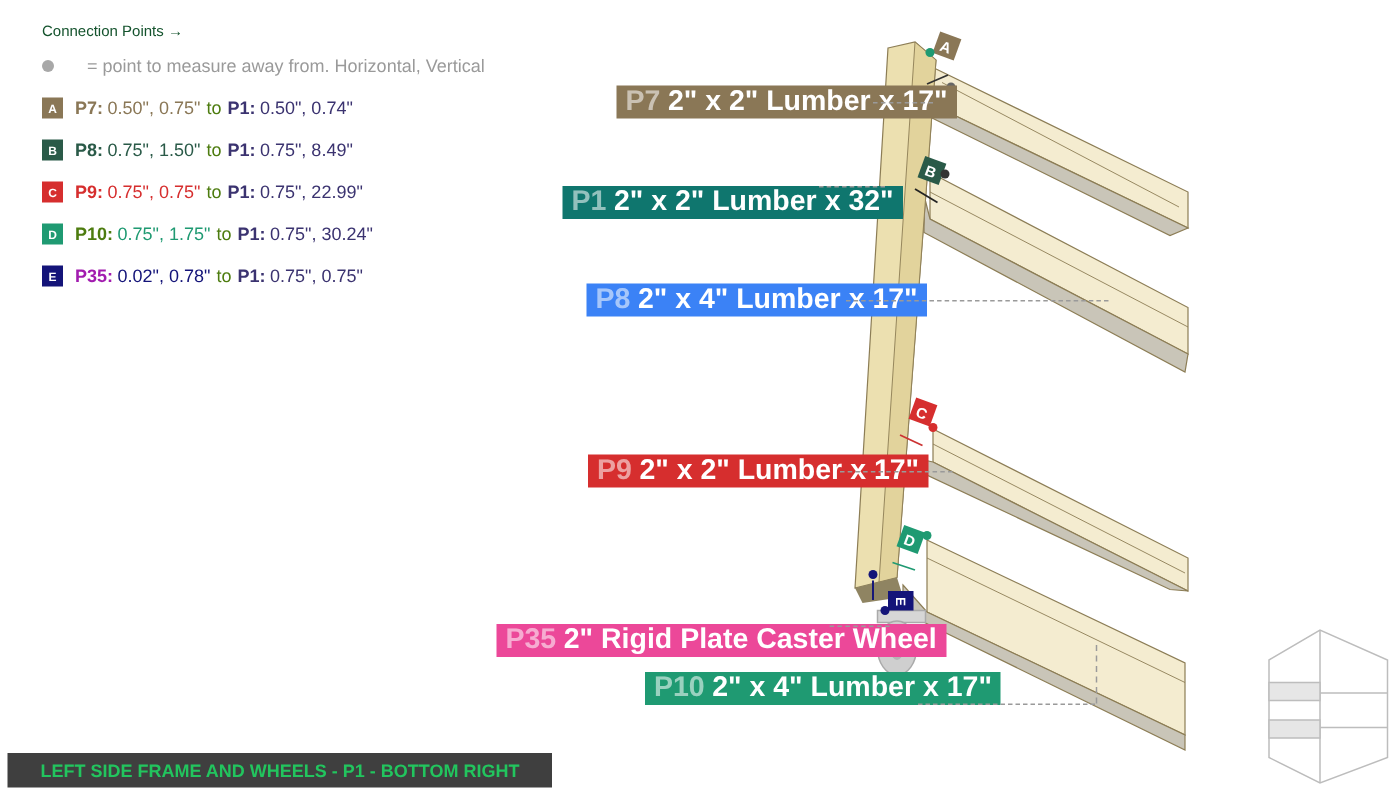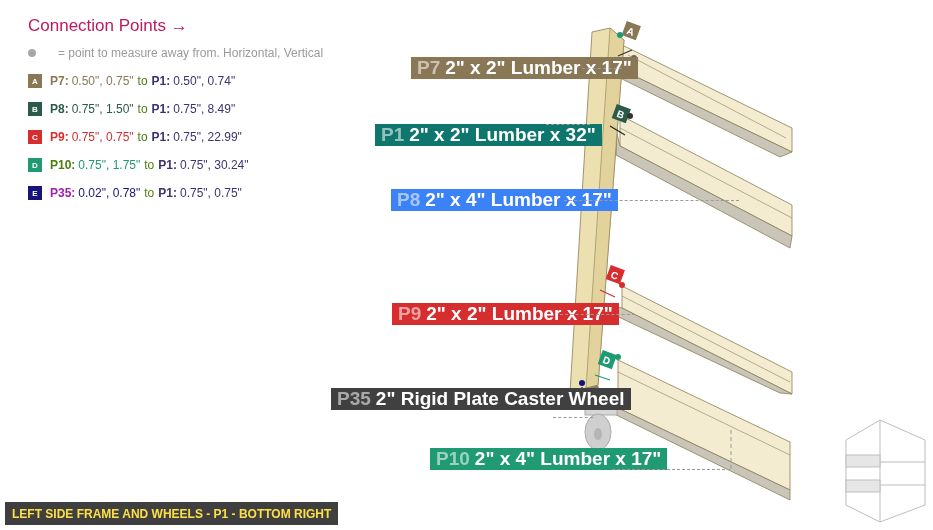--- a/index.html
+++ b/index.html
@@ -1,32 +1,32 @@
 <!DOCTYPE html>
 <html><head>
 <meta charset="utf-8">
 <style>
   html, body { margin:0; padding:0; }
   body { width:933px; height:530px; background:#ffffff; position:relative; overflow:hidden;
          font-family:"Liberation Sans", "DejaVu Sans", sans-serif; }
   .legend { position:absolute; left:28px; top:16px; }
-  .legend-title { font-size:17px; color:#be185d; margin-bottom:10px; }
+  .legend-title { font-size:10px; color:#14532d; margin-bottom:10px; }
   .legend-note { font-size:12px; color:#9a9a9a; margin-bottom:14px; display:flex; align-items:center; gap:20px; }
   .legend-note .dot { width:8px; height:8px; border-radius:50%; background:#a8a8a8; display:inline-block; margin-right:2px; }
   .legend-row { display:flex; align-items:center; height:14px; margin-bottom:14px; font-size:12px; }
   .badge { width:14px; height:14px; color:#fff; font-size:8px; font-weight:bold; display:flex; align-items:center; justify-content:center; margin-right:8px; }
   .legend-row .pname { font-weight:bold; }
   .legend-row .to { color:#4d7c0f; margin:18px 4px; }
   .legend-row .p1 { font-weight:bold; color:#3b3370; }
   .legend-row .p1val { color:#3b3370; margin-left:3px; }
 
   .label { position:absolute; height:22px; display:flex; align-items:center; padding:0 6px; font-size:19px; font-weight:bold; color:#fff; white-space:nowrap; box-sizing:border-box; }
   .label .pid { opacity:0.55; margin-right:5px; }
   .dash { position:absolute; height:0; border-top:1.5px dashed #9a9a9a; }
-  .caption { position:absolute; left:5px; top:502px; height:23px; background:#3f3f3f; color:#fde047; font-size:12px; font-weight:bold; display:flex; align-items:center; padding:0 7px; }
+  .caption { position:absolute; left:5px; top:502px; height:23px; background:#3f3f3f; color:#22c55e; font-size:12px; font-weight:bold; display:flex; align-items:center; padding:0 22px; }
   svg.scene { position:absolute; left:0; top:0; }
 </style>
 </head>
 <body>
 
 <svg class="scene" width="933" height="530">
 
   <g>
     <polygon points="622,45 792,128 792,152 622,70" fill="#f4ecd0" stroke="#8c7d55" stroke-width="0.8"></polygon>
     <polygon points="622,70 792,152 780,157 618,77" fill="#c9c5b8" stroke="#8c7d55" stroke-width="0.8"></polygon>
@@ -173,21 +173,21 @@
     <span>2" x 4" Lumber  x 17"</span>
 </div>
 <div class="dash" style="left:564px;top:200px;width:175px"></div>
 
 <div class="label" style="left:392px;top:303px;background:#d62e2e">
   <span class="pid">P9</span>
     <span>2" x 2" Lumber x 17"</span>
 </div>
 <div class="dash" style="left:560px;top:314px;width:75px"></div>
 
-<div class="label" style="left:331px;top:388px;background:#404040">
+<div class="label" style="left:331px;top:416px;background:#ec4899">
   <span class="pid">P35</span>
     <span>2" Rigid Plate Caster Wheel</span>
 </div>
 <div class="dash" style="left:553px;top:417px;width:40px"></div>
 
 <div class="label" style="left:430px;top:448px;background:#1f9a72">
   <span class="pid">P10</span>
     <span>2" x 4" Lumber  x 17"</span>
 </div>
 <div class="dash" style="left:612px;top:469px;width:118px"></div>

